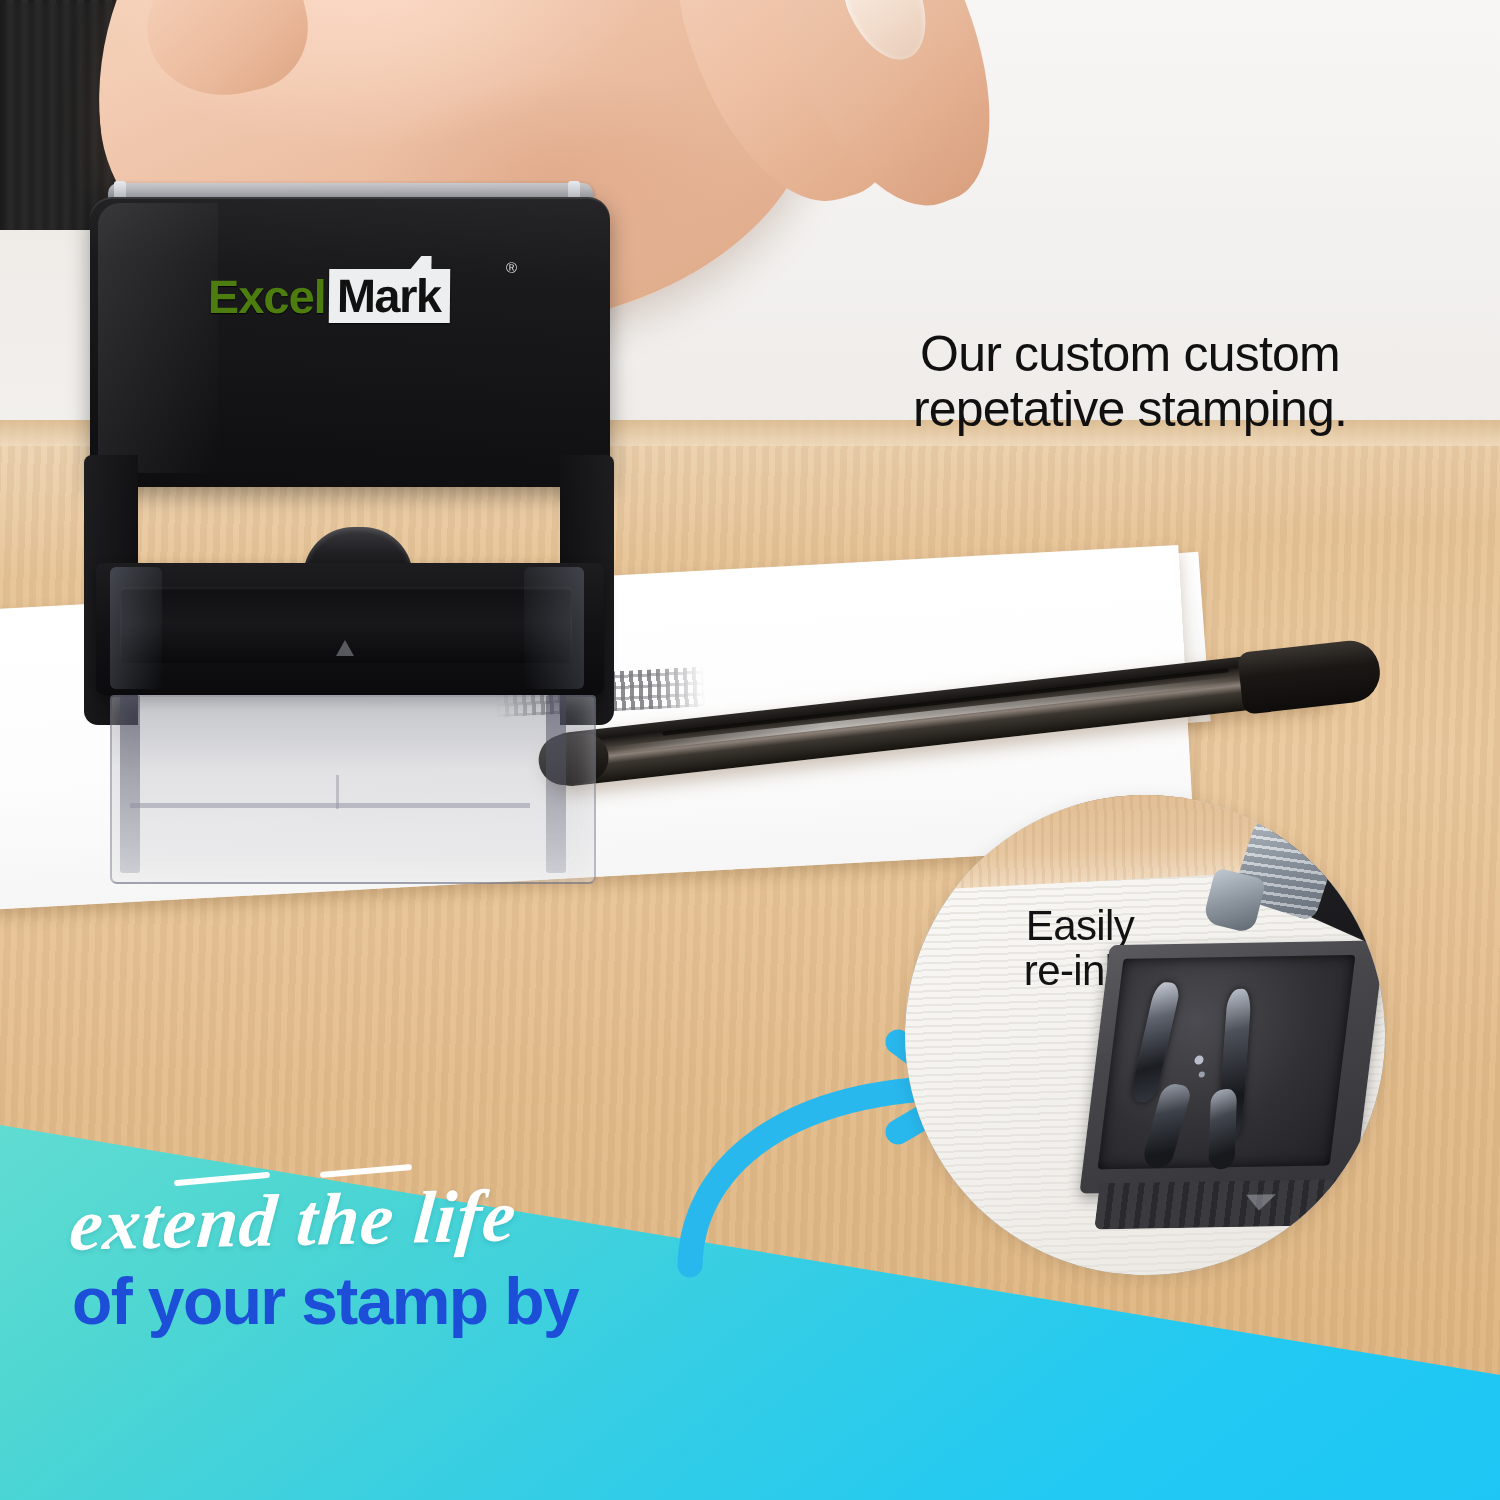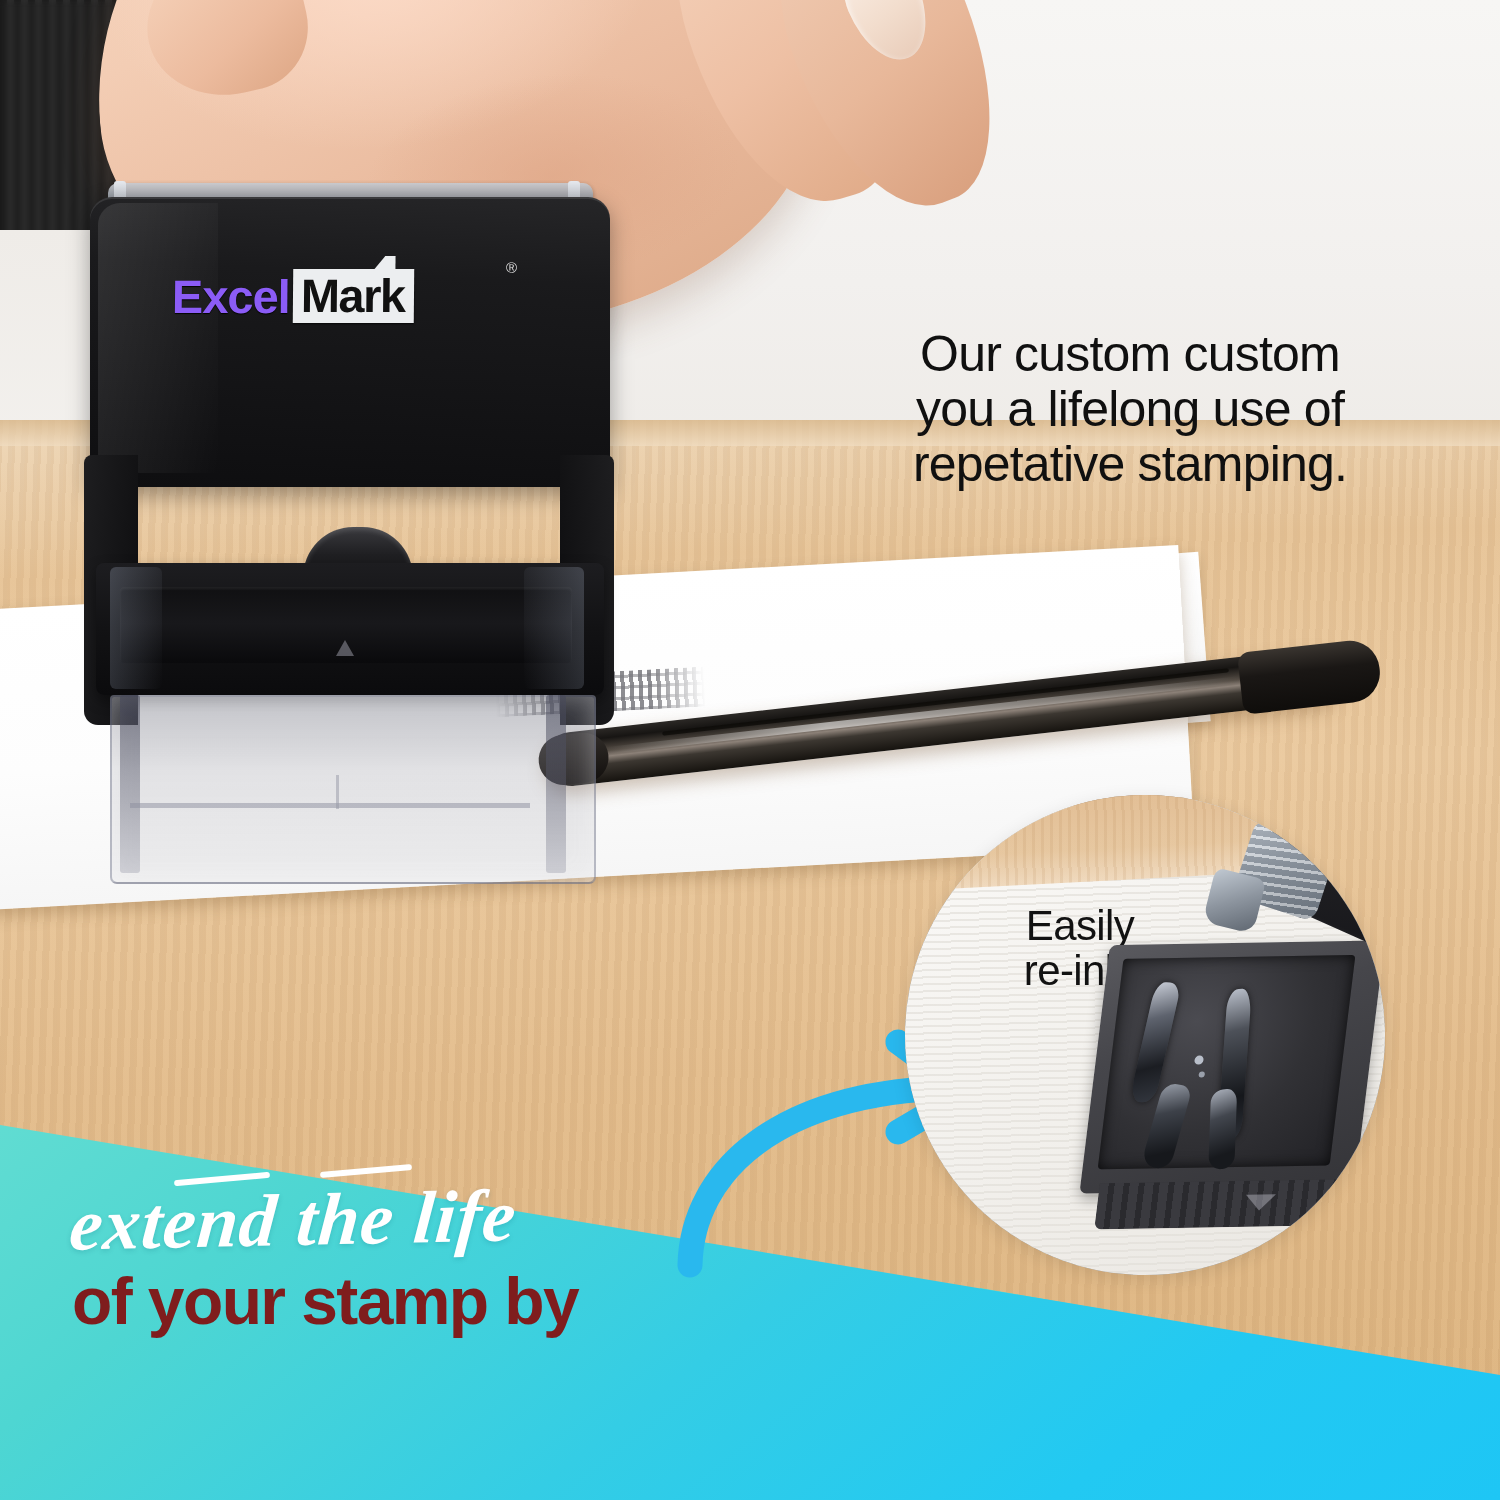--- a/index.html
+++ b/index.html
@@ -97,22 +97,22 @@
         border-radius:22px 22px 8px 8px;
         box-shadow:inset 0 2px 0 rgba(255,255,255,.10), 0 8px 22px rgba(0,0,0,.35);}
   .stamp-top-sheen{position:absolute;left:30px;top:48px;width:120px;height:270px;
         background:linear-gradient(100deg,rgba(255,255,255,.10),rgba(255,255,255,0));
         border-radius:22px 0 0 8px;}
 
   
   .logo{position:absolute;left:104px;top:114px;display:flex;align-items:center;
         transform:skewX(-0.5deg);}
   .logo-excel{font-family:"Liberation Sans",sans-serif;font-weight:700;font-size:47px;
-        color:#8b5cf6;letter-spacing:-1px;line-height:1;
-        text-shadow:0 1px 1px rgba(0,0,0,.9);}
+        color:#4d7c0f;letter-spacing:-1px;line-height:1;
+        text-shadow:0 1px 1px rgba(0,0,0,.9);margin-left:36px;}
   .logo-markbox{position:relative;background:#eceef0;padding:3px 9px 4px 8px;margin-left:3px;
         box-shadow:0 1px 2px rgba(0,0,0,.7);}
   .logo-mark{font-family:"Liberation Sans",sans-serif;font-weight:700;font-size:47px;
         color:#111;letter-spacing:-1.5px;line-height:1;}
   .logo-flag{position:absolute;right:19px;top:-13px;width:0;height:0;
         border-left:14px solid transparent;border-right:10px solid #eceef0;
         border-bottom:17px solid #eceef0;}
   .logo-reg{position:absolute;left:438px;top:104px;font-size:15px;color:#dcdcdc;}
 
   
@@ -273,21 +273,21 @@
         font-family:"Liberation Serif",serif;font-style:italic;font-weight:700;
         font-size:74px;color:#ffffff;letter-spacing:1px;
         transform:rotate(-1.2deg) skewX(-6deg);
         text-shadow:0 2px 5px rgba(0,90,110,.18);}
   .script-dash1{position:absolute;left:174px;top:1176px;width:96px;height:6px;
         background:#fff;border-radius:4px;transform:rotate(-5deg);}
   .script-dash2{position:absolute;left:320px;top:1168px;width:92px;height:6px;
         background:#fff;border-radius:4px;transform:rotate(-5deg);}
 
   .bandline1{position:absolute;left:72px;top:1268px;
-        font-family:"Liberation Sans",sans-serif;font-weight:700;color:#7f1d1d;
+        font-family:"Liberation Sans",sans-serif;font-weight:700;color:#1d4ed8;
         font-size:66px;line-height:1;letter-spacing:-1.6px;}
   .bandline2{position:absolute;left:54px;top:1345px;
         font-family:"Liberation Sans",sans-serif;font-weight:700;color:#0a0a0a;
         font-size:66px;line-height:1;letter-spacing:-1.6px;}
 </style>
 </head>
 <body>
 
 <div id="stage">
 
@@ -355,21 +355,20 @@
       <div class="base-railR"></div>
       <div class="base-shelf"></div>
       <div class="base-center"></div>
     </div>
 
   </div>
 
 
   <div class="subcopy">
     <div>Our custom custom</div>
-    <div>you a lifelong use of</div>
     <div>repetative stamping.</div>
   </div>
 
   <div class="band-solid"></div>
   <div class="band"></div>
 
   <div class="script">extend the life</div>
   <div class="script-dash1"></div>
   <div class="script-dash2"></div>
 

